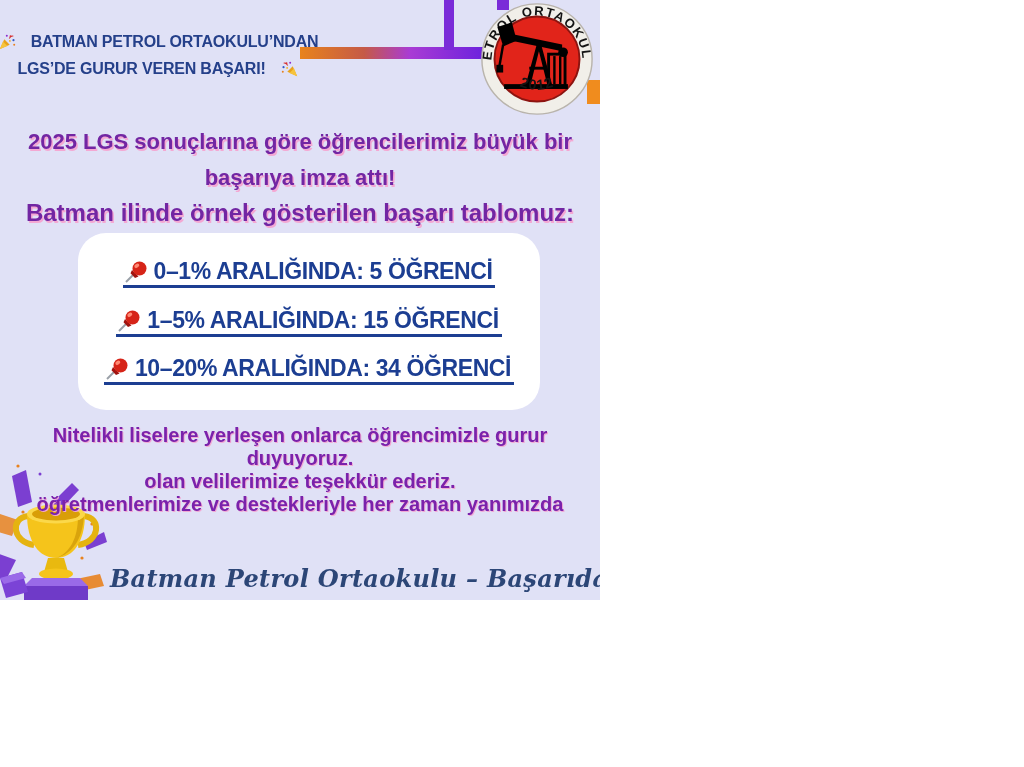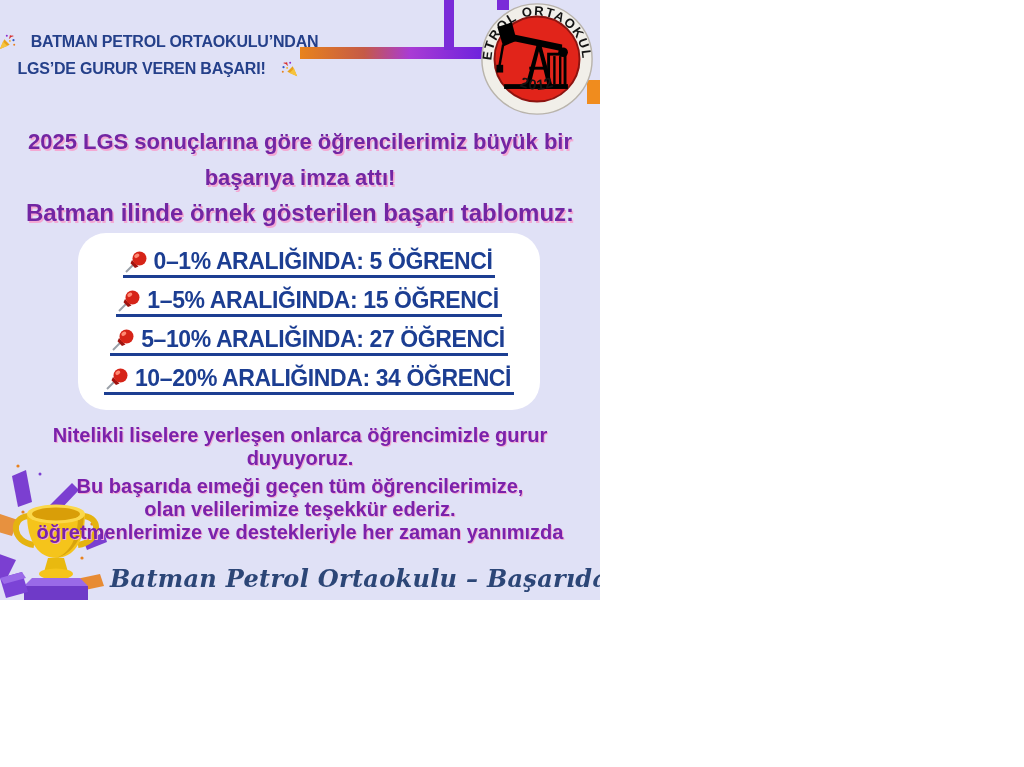--- a/index.html
+++ b/index.html
@@ -158,29 +158,20 @@
       <span class="rtext">0–1% ARALIĞINDA: 5 ÖĞRENCİ</span>
     </div>
     <div class="row">
       <svg class="pin" viewBox="0 0 26 26">
         <line x1="3" y1="23" x2="11.5" y2="14.5" stroke="#9aa0a8" stroke-width="2"></line>
         <path d="M9,11 L15.5,17.5 L12,19 L7.5,14.2 Z" fill="#a01410"></path>
         <circle cx="16.5" cy="9.5" r="7" fill="#d62418"></circle>
         <ellipse cx="13.8" cy="6.8" rx="2.7" ry="1.9" fill="#ff8a74" transform="rotate(-35 13.8 6.8)"></ellipse>
       </svg>
       <span class="rtext">1–5% ARALIĞINDA: 15 ÖĞRENCİ</span>
-    </div>
-    <div class="row">
-      <svg class="pin" viewBox="0 0 26 26">
-        <line x1="3" y1="23" x2="11.5" y2="14.5" stroke="#9aa0a8" stroke-width="2"></line>
-        <path d="M9,11 L15.5,17.5 L12,19 L7.5,14.2 Z" fill="#a01410"></path>
-        <circle cx="16.5" cy="9.5" r="7" fill="#d62418"></circle>
-        <ellipse cx="13.8" cy="6.8" rx="2.7" ry="1.9" fill="#ff8a74" transform="rotate(-35 13.8 6.8)"></ellipse>
-      </svg>
-      <span class="rtext">5–10% ARALIĞINDA: 27 ÖĞRENCİ</span>
     </div>
     <div class="row">
       <svg class="pin" viewBox="0 0 26 26">
         <line x1="3" y1="23" x2="11.5" y2="14.5" stroke="#9aa0a8" stroke-width="2"></line>
         <path d="M9,11 L15.5,17.5 L12,19 L7.5,14.2 Z" fill="#a01410"></path>
         <circle cx="16.5" cy="9.5" r="7" fill="#d62418"></circle>
         <ellipse cx="13.8" cy="6.8" rx="2.7" ry="1.9" fill="#ff8a74" transform="rotate(-35 13.8 6.8)"></ellipse>
       </svg>
       <span class="rtext">10–20% ARALIĞINDA: 34 ÖĞRENCİ</span>
     </div>
@@ -212,20 +203,19 @@
       <polygon points="40,128 88,128 96,136 32,136" fill="#9a6ae8"></polygon>
       <rect x="32" y="136" width="64" height="14" fill="#6f3ac8"></rect>
       <polygon points="8,128 30,122 36,142 14,148" fill="#7b43d6"></polygon>
       <polygon points="8,128 30,122 34,128 12,134" fill="#9a6ae8"></polygon>
     </g>
   </svg>
 
   <div class="message">
     <div>Nitelikli liselere yerleşen onlarca öğrencimizle gurur</div>
     <div>duyuyoruz.</div>
-    <div class="para2">Bu başarıda eımeği geçen tüm öğrencilerimize,</div>
     <div>olan velilerimize teşekkür ederiz.</div>
     <div>öğretmenlerimize ve destekleriyle her zaman yanımızda</div>
   </div>
 
   <div class="signature">Batman Petrol Ortaokulu – Başarıda İstikrarın Adı!</div>
 
 </div>
 
 </body></html>

